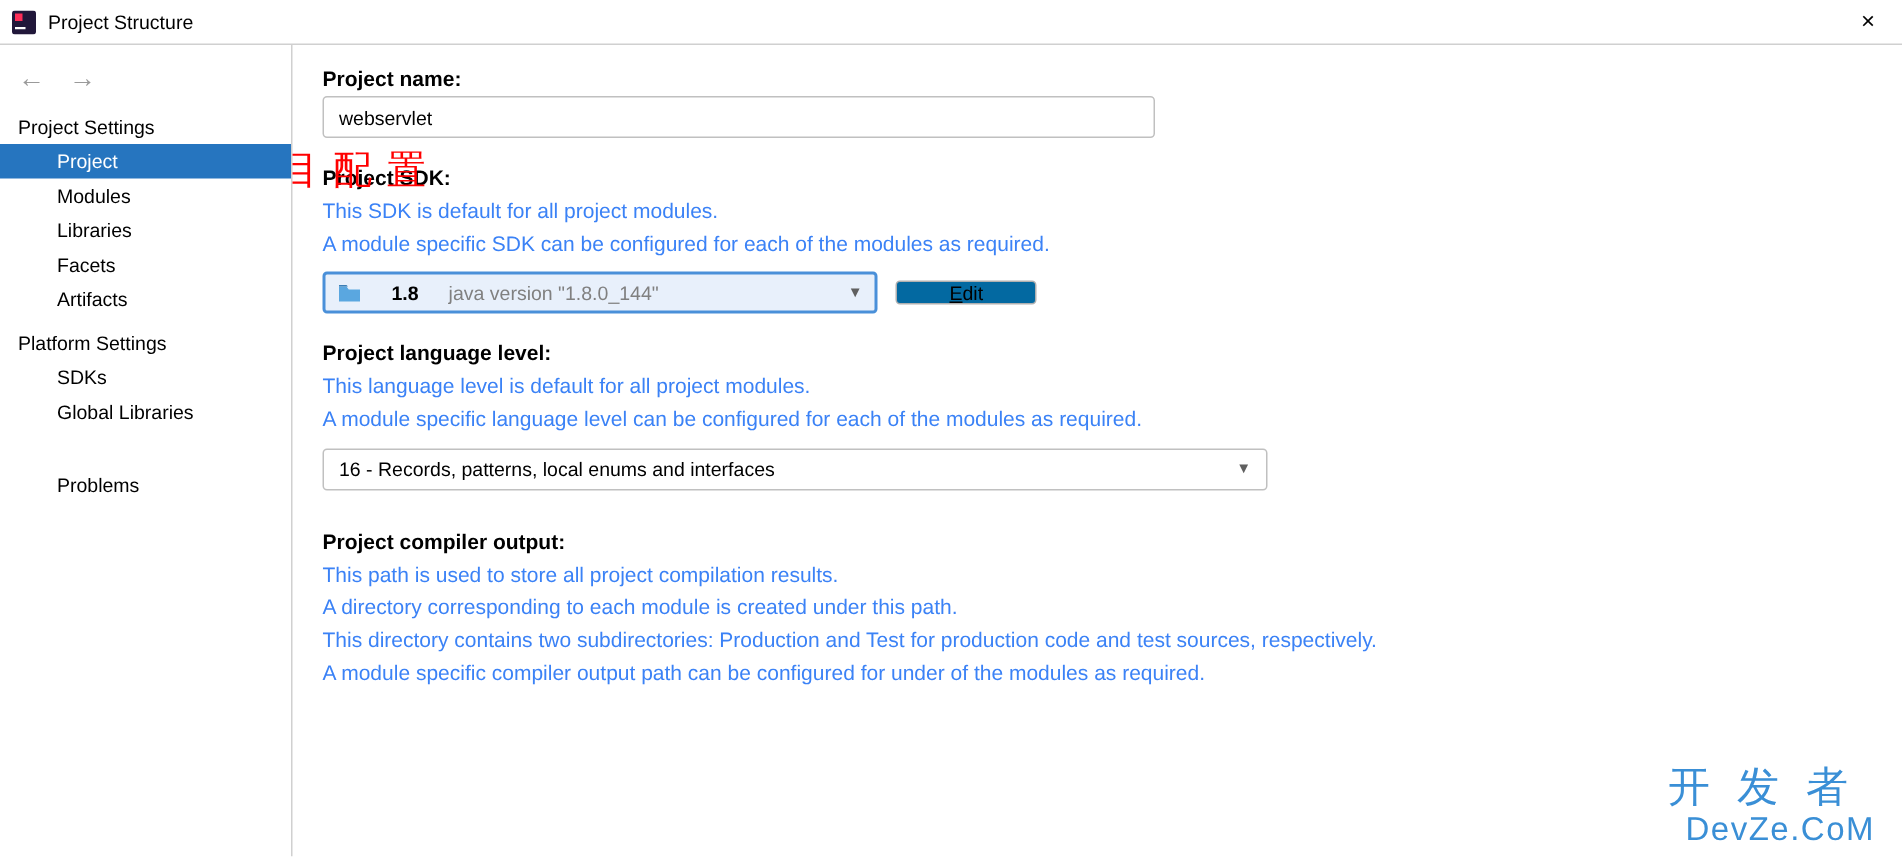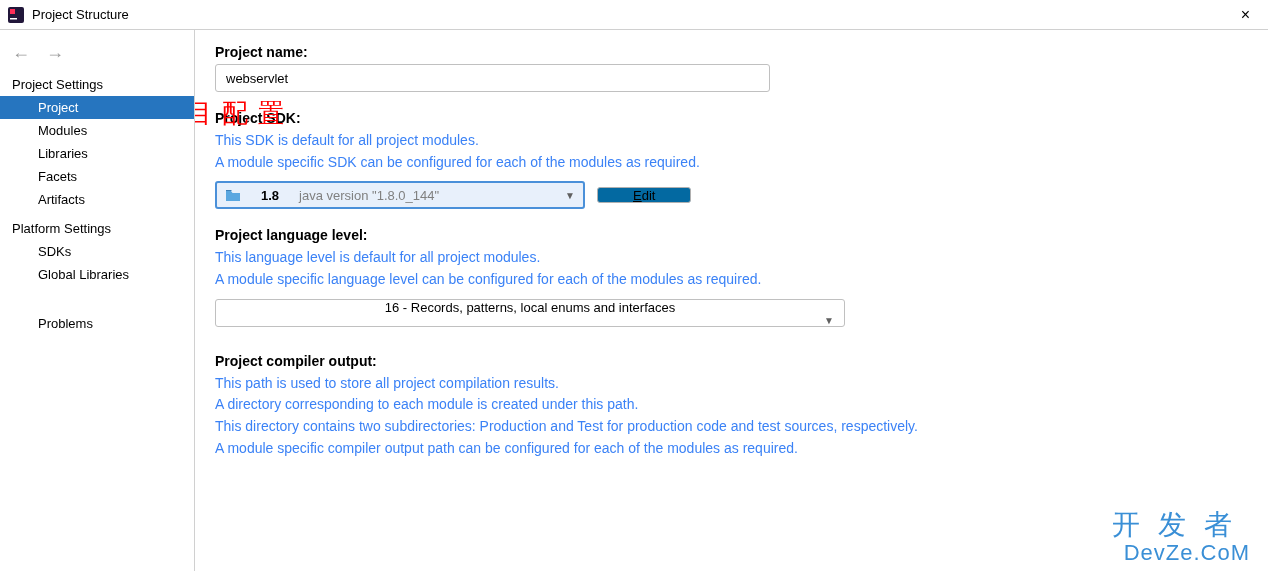--- a/index.html
+++ b/index.html
@@ -110,21 +110,20 @@
   width: 630px;
   height: 28px;
   border: 1px solid #c0c0c0;
   border-radius: 3px;
   padding: 0 10px;
   display: flex;
   align-items: center;
   margin-top: 8px;
   cursor: pointer;
   background: #fff;
-  flex-direction: column;
 }
 .lang-combo .arrow { margin-left: auto; color: #606060; font-size: 10px; }
 .output-row {
   width: 830px;
   height: 30px;
   border: 1px solid #c0c0c0;
   border-radius: 3px;
   display: flex;
   align-items: center;
   padding: 0 8px;
@@ -226,21 +225,21 @@
         <span>16 - Records, patterns, local enums and interfaces</span>
         <span class="arrow">▼</span>
       </div>
     </div>
 
     <div class="block" style="margin-top:26px">
       <div class="field-label">Project compiler output:</div>
       <div class="desc">This path is used to store all project compilation results.</div>
       <div class="desc">A directory corresponding to each module is created under this path.</div>
       <div class="desc">This directory contains two subdirectories: Production and Test for production code and test sources, respectively.</div>
-      <div class="desc">A module specific compiler output path can be configured for each of the modules as required.</div>
+      <div class="desc">A module specific compiler output path can be configured for under of the modules as required.</div>
     </div>
 
     <div class="watermark">
       <div class="cn">开发者</div>
       <div class="en">DevZe.CoM</div>
     </div>
   </div>
 </div>
 
 </body></html>

